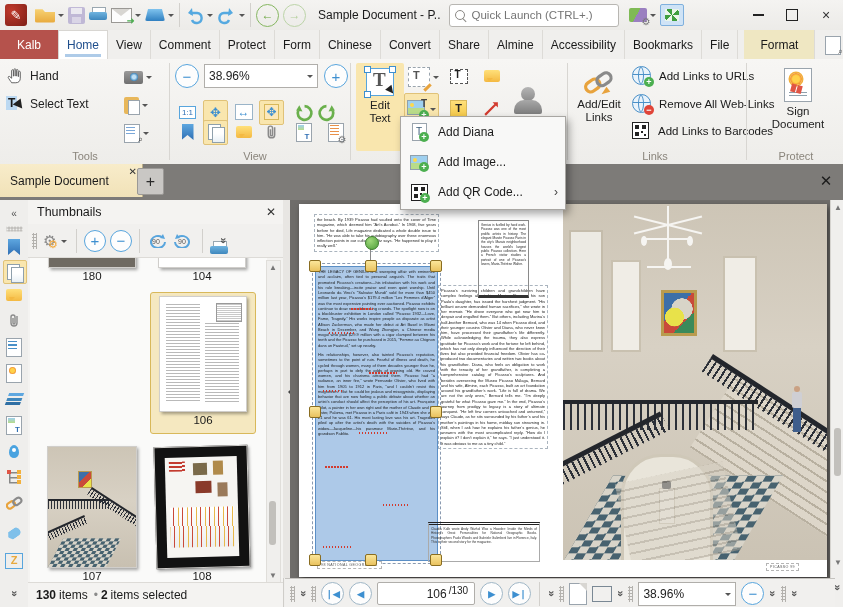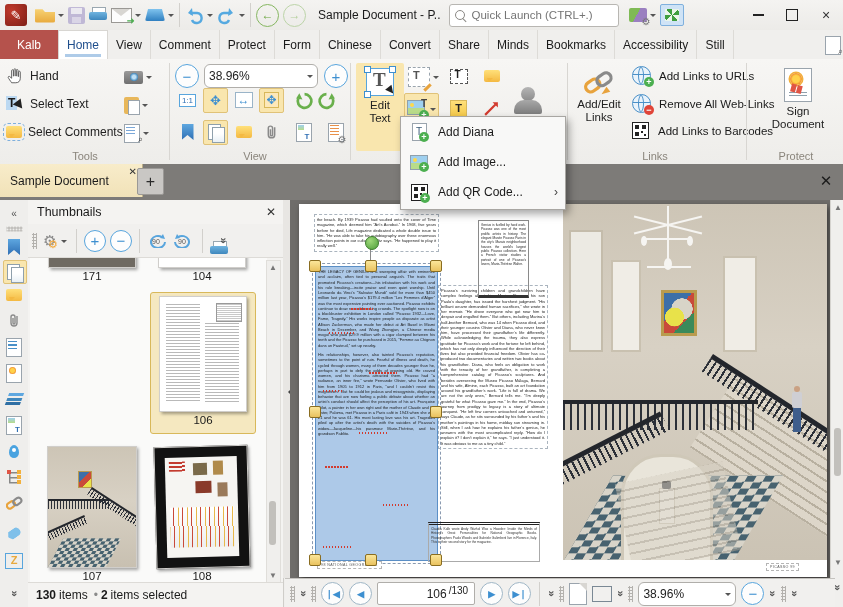--- a/index.html
+++ b/index.html
@@ -51,21 +51,21 @@
   .rtab.format{background:#efe7c2;padding:0 16px;margin-left:6px;}
   
   #ribbon{left:0;top:59px;width:843px;height:105px;background:linear-gradient(#f7f6f4,#eeedea);border-bottom:1px solid #c9c7c3;}
   .gdiv{position:absolute;top:4px;bottom:4px;width:1px;background:#d8d6d2;}
   .glabel{position:absolute;bottom:2px;font-size:11px;color:#8a857c;text-align:center;}
   .rrow{position:absolute;display:flex;align-items:center;height:26px;}
   .rlbl{font-size:12px;color:#222;margin-left:6px;white-space:nowrap;}
   .minib{display:flex;align-items:center;padding:1px 2px;border-radius:2px;}
   .active-tan{background:#f9e6ae;border:1px solid #e0c278;}
   .circle-blue{width:22px;height:22px;border-radius:50%;border:1.4px solid #58a5dd;color:#3d8fd0;display:flex;align-items:center;justify-content:center;font-size:15px;background:#fdfdfd;}
-  .combo{height:22px;background:#fff;border:1px solid #b0aeaa;border-radius:6px;display:flex;align-items:center;padding:0 4px;justify-content:space-between;}
+  .combo{height:22px;background:#fff;border:1px solid #b0aeaa;border-radius:0;display:flex;align-items:center;padding:0 4px;justify-content:space-between;}
   .vico{width:23px;height:23px;border:1px solid transparent;border-radius:2px;display:flex;align-items:center;justify-content:center;}
   .vico.on{background:#f9e6ae;border-color:#e0c278;}
   .pg{width:14px;height:17px;background:#fff;border:1px solid #9aa4ad;position:relative;}
   .bm{width:12px;height:16px;background:linear-gradient(#5ea7e0,#2f6fb4);clip-path:polygon(0 0,100% 0,100% 100%,50% 68%,0 100%);}
   .pages2{width:16px;height:17px;position:relative;}
   .pages2 i{position:absolute;width:11px;height:14px;background:#fff;border:1px solid #8fa0ac;}
   .pages2 i:first-child{left:0;top:0;}
   .pages2 i:last-child{left:4px;top:3px;background:linear-gradient(#fff 40%,#e8f0f6 100%);}
   .bubble{width:16px;height:12px;background:linear-gradient(#ffe07a,#f4b942);border-radius:2px;position:relative;}
   .bubble::after{content:"";position:absolute;left:3px;bottom:-4px;border:4px solid transparent;border-top-color:#f4b942;border-left-width:2px;}
@@ -268,24 +268,25 @@
   <div id="tabsrow" class="abs">
     <span class="rtab file">Kalb</span>
     <span class="rtab home">Home</span>
     <span class="rtab">View</span>
     <span class="rtab">Comment</span>
     <span class="rtab">Protect</span>
     <span class="rtab">Form</span>
     <span class="rtab">Chinese</span>
     <span class="rtab">Convert</span>
     <span class="rtab">Share</span>
-    <span class="rtab">Minds</span>
+    <span class="rtab">Almine</span>
+    <span class="rtab">Accessibility</span>
     <span class="rtab">Bookmarks</span>
-    <span class="rtab">Accessibility</span>
-    <span class="rtab">Still</span>
+    <span class="rtab">File</span>
+    <span class="rtab format">Format</span>
     <span style="flex:1"></span>
     <span class="tbtn" style="margin-top:2px">
         <span class="pg">
           <span style="position:absolute;right:-3px;bottom:-3px;font-size:9px;color:#555">⌕</span>
         </span>
       </span>
 
   </div>
 
   <div id="ribbon" class="abs">
@@ -293,24 +294,20 @@
     <div class="rrow" style="left:6px;top:4px">
       <svg width="18" height="18" viewBox="0 0 16 16">
           <path d="M5 14c-1-1.5-2.5-3.5-3-4.5-.4-.8.6-1.6 1.3-1L5 10V3.2c0-1 1.6-1 1.6 0V8l.5.1V2.3c0-1 1.6-1 1.6 0V8h.5V3c0-1 1.5-1 1.5 0v5.4h.5V4.5c0-1 1.5-1 1.5 0V10c0 2.5-1.5 4-4 4z" fill="#fff" stroke="#555" stroke-width=".8"></path>
         </svg>
       <span class="rlbl">Hand</span>
     </div>
     <div class="rrow" style="left:6px;top:32px">
       <span style="position:relative;width:18px;height:16px"><b style="color:#1a1a1a;background:#bcd9f2;padding:0 2px;font-size:12px">T</b><span style="position:absolute;right:-2px;bottom:-2px;width:0;height:0;border:5px solid transparent;border-top:9px solid #222;transform:rotate(-38deg)"></span></span>
       <span class="rlbl">Select Text</span>
     </div>
-    <div class="rrow" style="left:6px;top:60px">
-      <span class="bubble" style="outline:1px dashed #7fb0dd;outline-offset:2px"></span>
-      <span class="rlbl">Select Comments</span>
-    </div>
     <div class="rrow minib" style="left:122px;top:4px">
       <span style="width:19px;height:13px;background:linear-gradient(#9a9a9a,#6f6f6f);border-radius:2px;position:relative">
           <span style="position:absolute;left:6px;top:2px;width:8px;height:8px;border-radius:50%;background:radial-gradient(#bfe0f5 30%,#3f87bd 70%)"></span>
         </span>
       <span class="caret"></span>
     </div>
     <div class="rrow minib" style="left:122px;top:32px">
       <span style="width:15px;height:17px;background:#e8b75a;border-radius:2px;position:relative">
           <span style="position:absolute;left:4px;top:3px;width:10px;height:13px;background:#fff;border:1px solid #9aa4ad"></span>
         </span>
@@ -327,21 +324,21 @@
     <div class="gdiv" style="left:169px"></div>
 
     <div class="rrow" style="left:175px;top:4px">
       <span class="circle-blue">−</span>
       <span class="combo" style="width:104px;margin-left:5px">
           <span>38.96%</span>
           <span class="caret"></span>
         </span>
       <span class="circle-blue" style="margin-left:6px">+</span>
     </div>
-    <div class="rrow" style="left:175px;top:28px;gap:3px">
+    <div class="rrow" style="left:175px;top:40px;gap:3px">
       <span class="vico">
           <span style="font-size:8px;color:#2f6fb4;border:1.2px solid #58a5dd;padding:1px 2px;background:#fff">1:1</span>
         </span>
       <span class="vico on">
           <span style="color:#3d8fd0;font-size:13px">✥</span>
         </span>
       <span class="vico">
           <span style="color:#3d8fd0;font-size:12px;border:1px solid #9ab4c8;padding:0 2px;background:#fff">↔</span>
         </span>
       <span class="vico on">
@@ -589,21 +586,21 @@
         <span class="chev2" style="margin-left:6px"></span>
       </div>
 
       <div id="thumblist">
 
         <div class="titem" style="left:12px;top:-96px;width:100px;height:130px">
           <div class="tpage" style="width:86px;height:104px">
             <div style="position:absolute;inset:0;background:linear-gradient(#8d7a68 0 70%,#b5aca0 70% 82%,#6f6a62 82%)"></div>
 
           </div>
-          <span class="tnum">171</span>
+          <span class="tnum">180</span>
         </div>
         <div class="titem" style="left:122px;top:-96px;width:100px;height:130px">
           <div class="tpage" style="width:86px;height:104px">
             
             
           </div>
           <span class="tnum">104</span>
         </div>
 
         <div class="titem sel" style="left:120px;top:34px;width:104px;height:140px">

